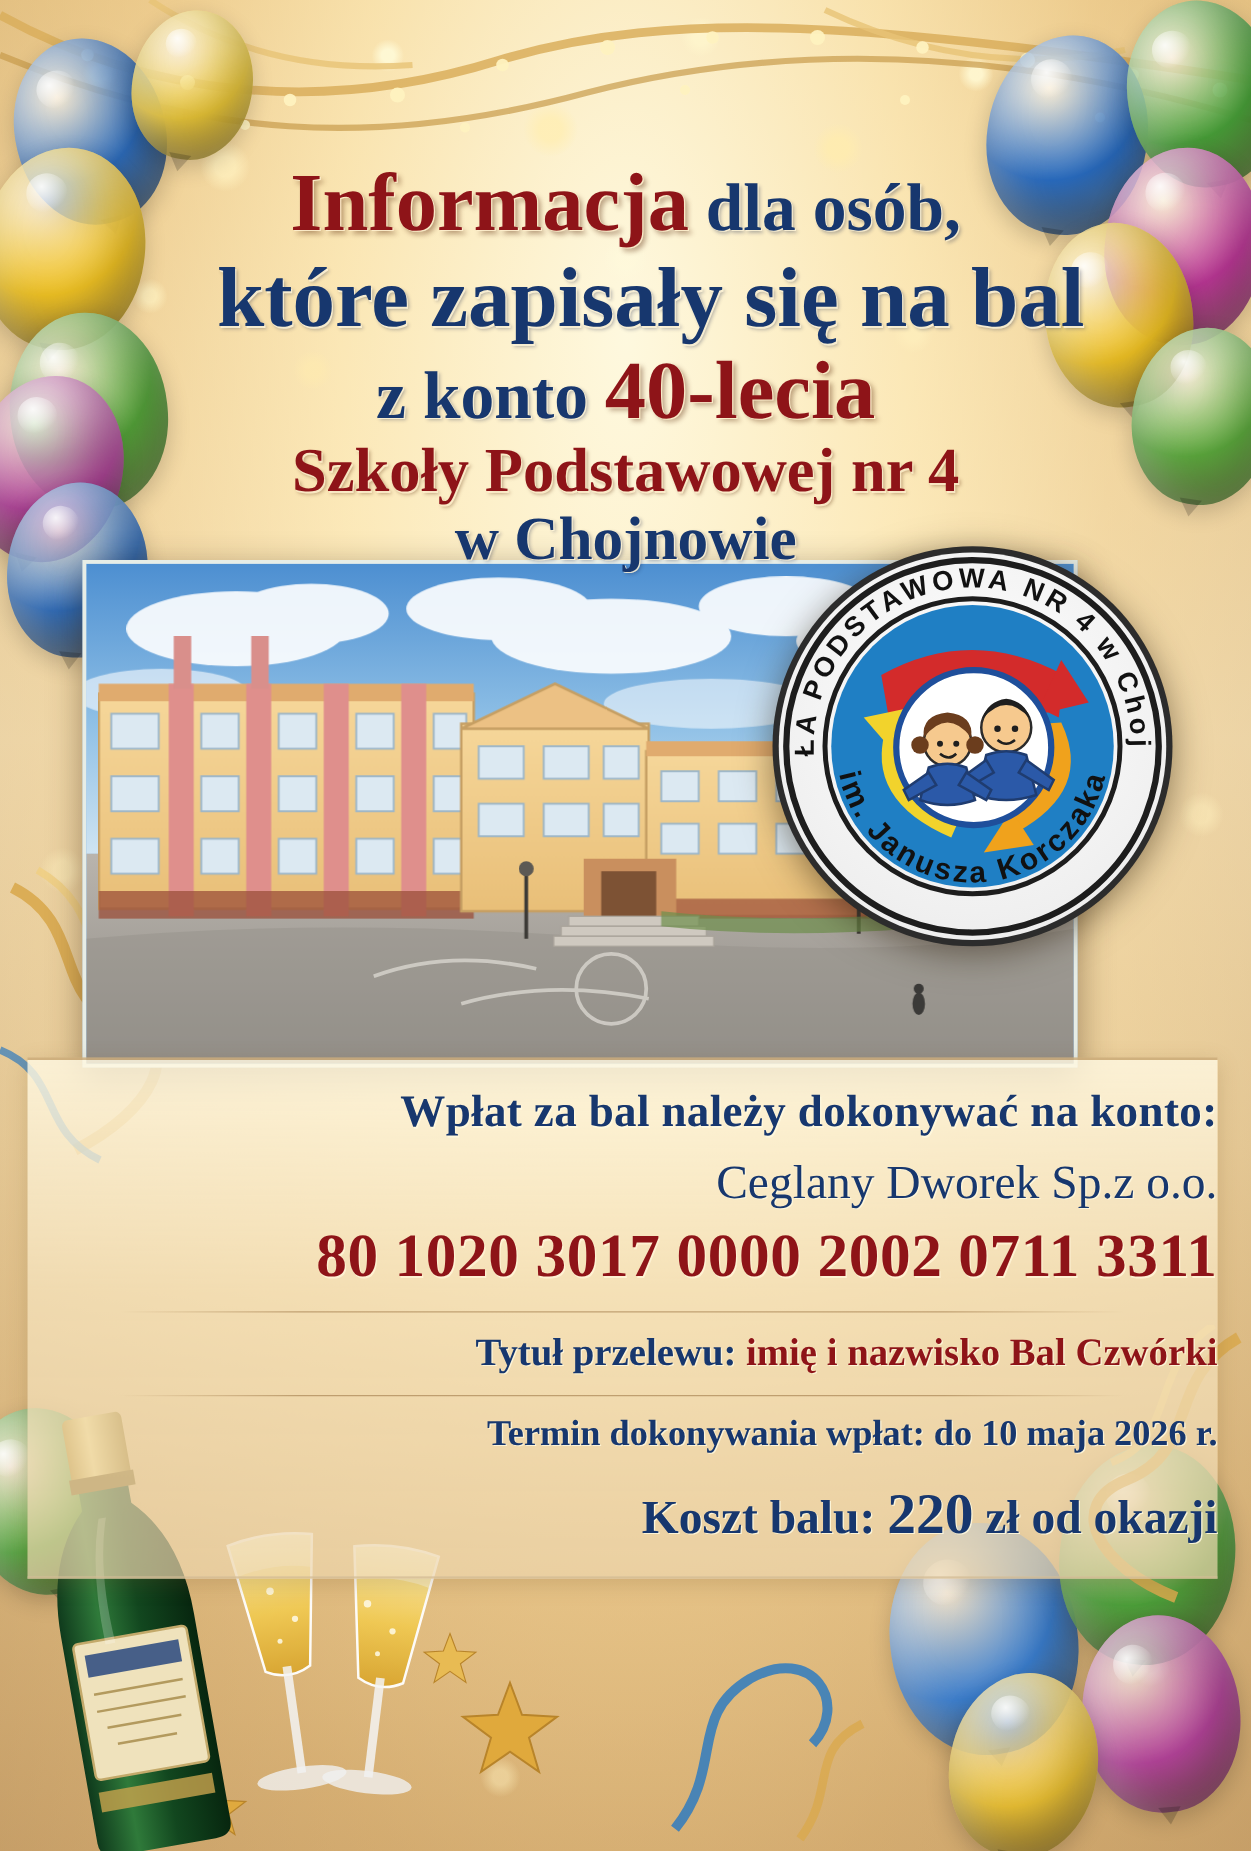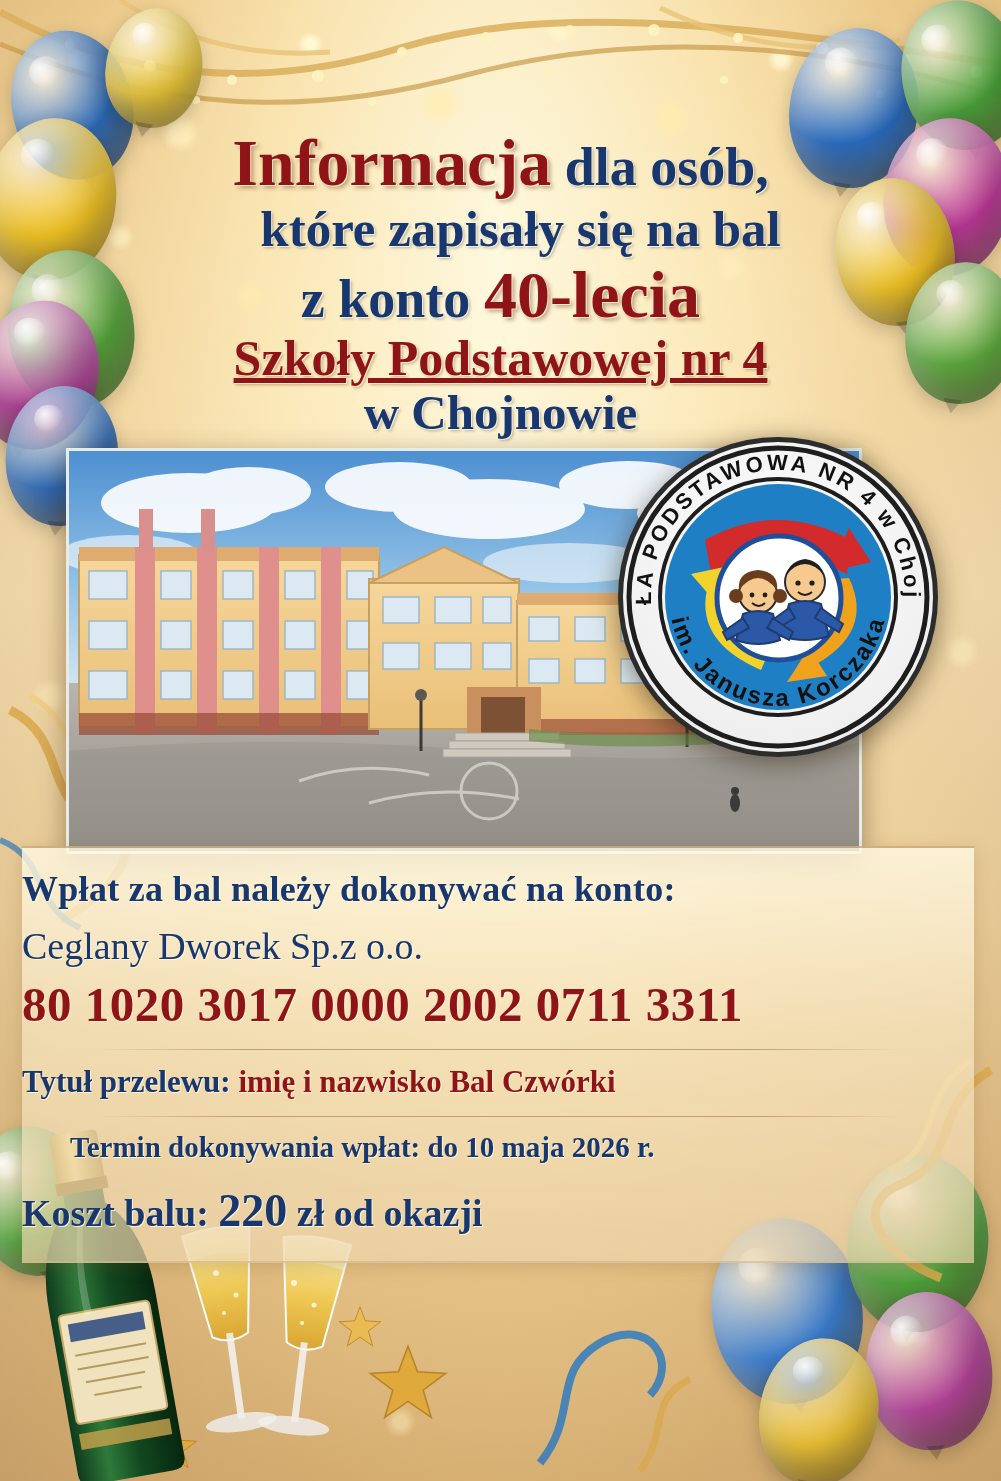--- a/index.html
+++ b/index.html
@@ -78,29 +78,28 @@
   .title-block {
     position: absolute;
     top: 128px;
     left: 0; right: 0;
     text-align: center;
     line-height: 1.06;
     z-index: 6;
   }
   .t-line { display:block; white-space: nowrap; }
   .t1 { font-size: 54px; margin-bottom: 4px; }
-  .t2 { font-size: 51px; margin-bottom: 4px; padding-left: 40px; }
+  .t2 { font-size: 68px; margin-bottom: 4px; padding-left: 40px; }
   .t3 { font-size: 54px; margin-bottom: 2px; }
   .t4 { font-size: 50px; margin-bottom: 2px; }
   .t5 { font-size: 49px; font-family: Liberation Serif, serif; }
   .red {
     font-weight: 700;
     color: #8e1418;
     text-shadow: 1px 1px 0 rgba(255,240,205,0.85), 2px 2px 3px rgba(90,40,10,0.35);
-    text-decoration: underline;
   }
   .blue {
     font-weight: 700;
     color: #17376e;
     text-shadow: 1px 1px 0 rgba(255,245,215,0.85), 2px 2px 3px rgba(20,30,70,0.3);
   }
   .big-red {
     font-size: 66px;
     font-weight: 700;
     color: #8e1418;
@@ -129,21 +128,21 @@
     filter: drop-shadow(0 6px 14px rgba(40,25,5,0.5));
   }
   .seal svg { display:block; width:100%; height:100%; }
 
   
   .panel {
     position: absolute;
     left: 22px; top: 846px;
     width: 952px;
     padding: 20px 0 24px;
-    text-align: left;
+    text-align: right;
     background:
       linear-gradient(180deg, rgba(255,248,225,0.82), rgba(246,228,190,0.72) 45%, rgba(236,213,172,0.7));
     border-top: 2px solid rgba(176,136,78,0.45);
     border-bottom: 2px solid rgba(176,136,78,0.45);
     box-shadow: 0 4px 16px rgba(120,85,40,0.22);
     z-index: 6;
   }
   .p-line1 {
     font-size: 36px;
     font-weight: 700;

